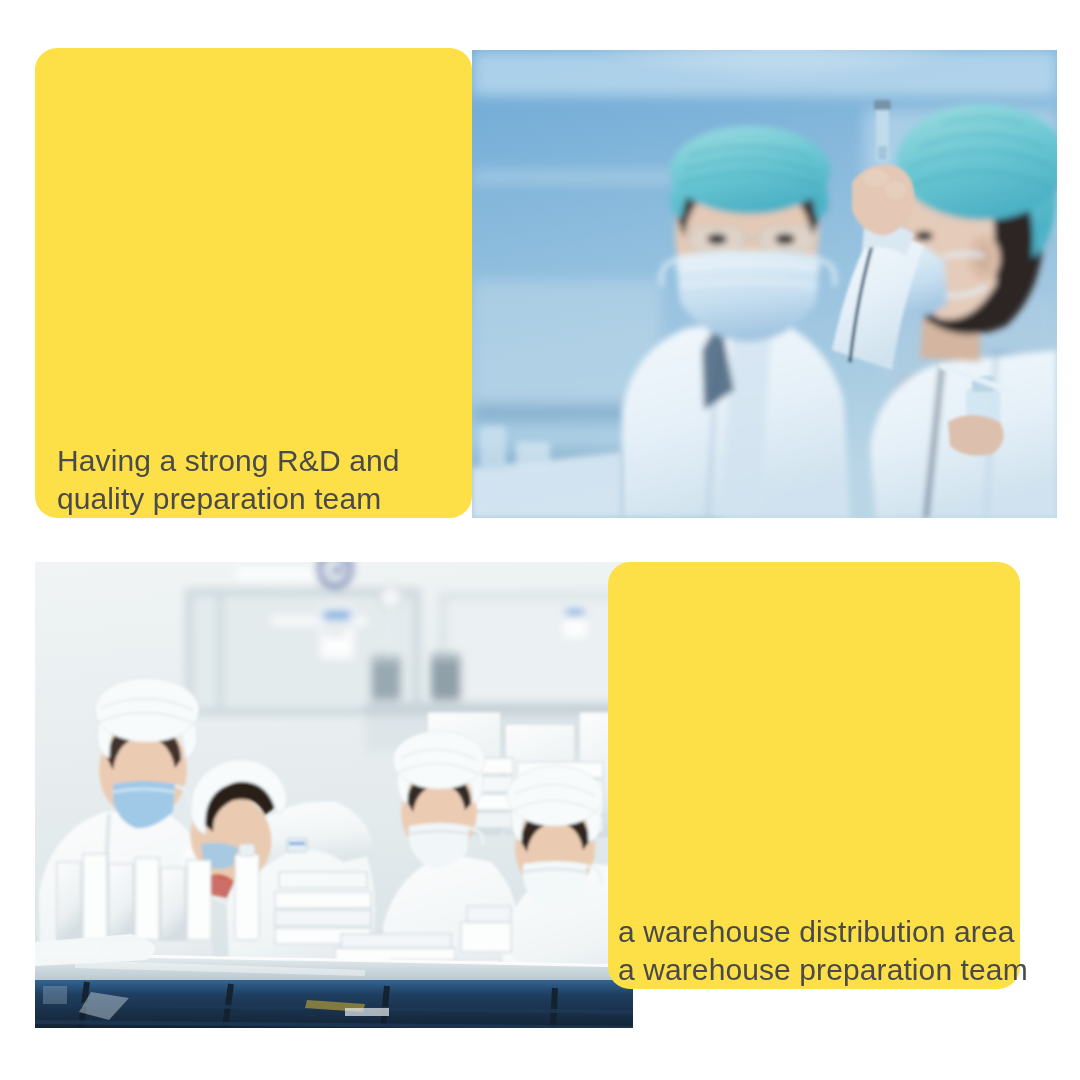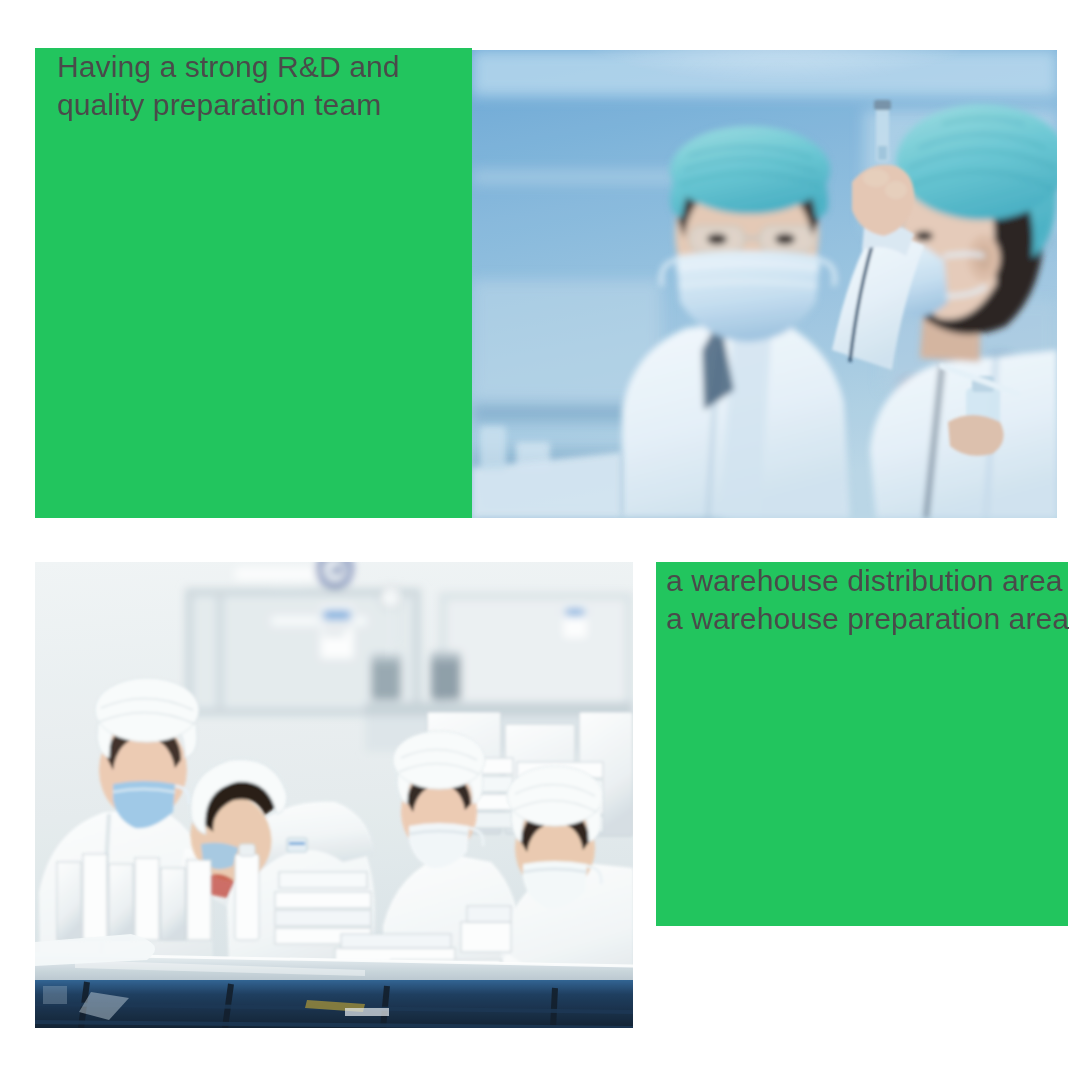--- a/index.html
+++ b/index.html
@@ -16,23 +16,24 @@
   .page {
     position: relative;
     width: 1080px;
     height: 1080px;
     background: #ffffff;
   }
 
   
   .panel {
     position: absolute;
-    background: #22c55e;
+    background: #fde047;
     display: flex;
-    align-items: flex-start;
+    align-items: flex-end;
+    border-radius: 22px;
   }
 
   .photo {
     position: absolute;
     overflow: hidden;
     background: #b9ccd8;
   }
 
   .photo svg { display: block; width: 100%; height: 100%; }
 
@@ -47,21 +48,21 @@
   }
   .caption .line { display: block; }
 
   
   #panel-rd     { left: 35px;  top: 48px;  width: 437px; height: 470px; }
   #caption-rd   { padding-left: 22px; }
   #photo-lab    { left: 472px; top: 50px;  width: 585px; height: 468px; }
 
   
   #photo-pack   { left: 35px;  top: 562px; width: 598px; height: 466px; }
-  #panel-wh     { left: 656px; top: 562px; width: 412px; height: 364px; }
+  #panel-wh     { left: 608px; top: 562px; width: 412px; height: 427px; }
   #caption-wh   { padding-left: 10px; }
 </style>
 </head>
 <body>
 
 <div class="page">
 
   <div class="panel" id="panel-rd">
     <div class="caption" id="caption-rd">
       <span class="line">Having a strong R&amp;D and</span>
@@ -470,17 +471,17 @@
         <rect x="8" y="424" width="24" height="18" fill="#9fb3c4" opacity="0.35"></rect>
       </g>
 
       <rect width="598" height="466" fill="#bcd2dd" opacity="0.05"></rect>
     </svg>
   </div>
 
   <div class="panel" id="panel-wh">
     <div class="caption" id="caption-wh">
       <span class="line">a warehouse distribution area</span>
-      <span class="line">a warehouse preparation area</span>
+      <span class="line">a warehouse preparation team</span>
     </div>
   </div>
 
 </div>
 
 </body></html>

